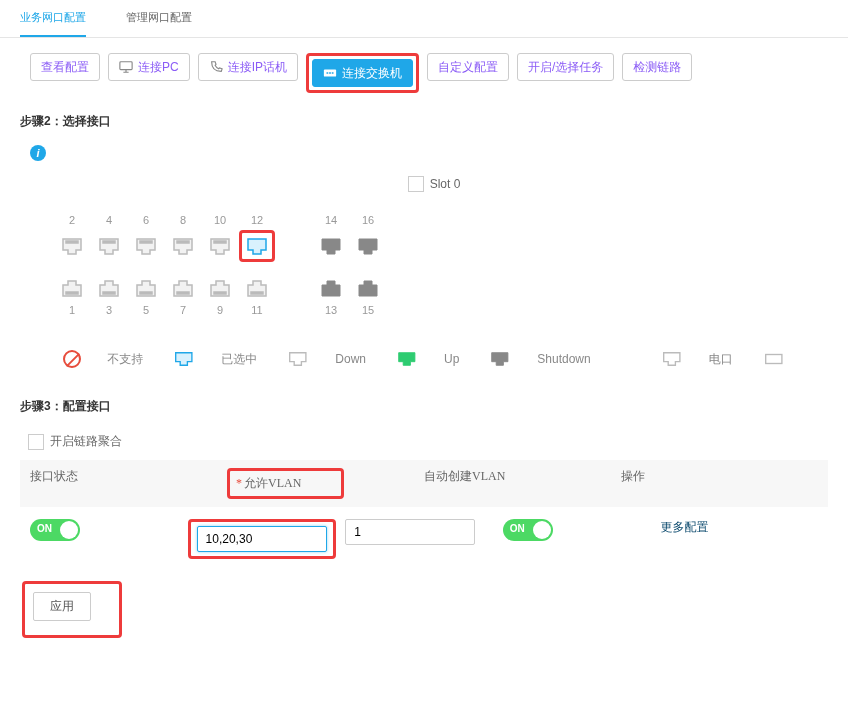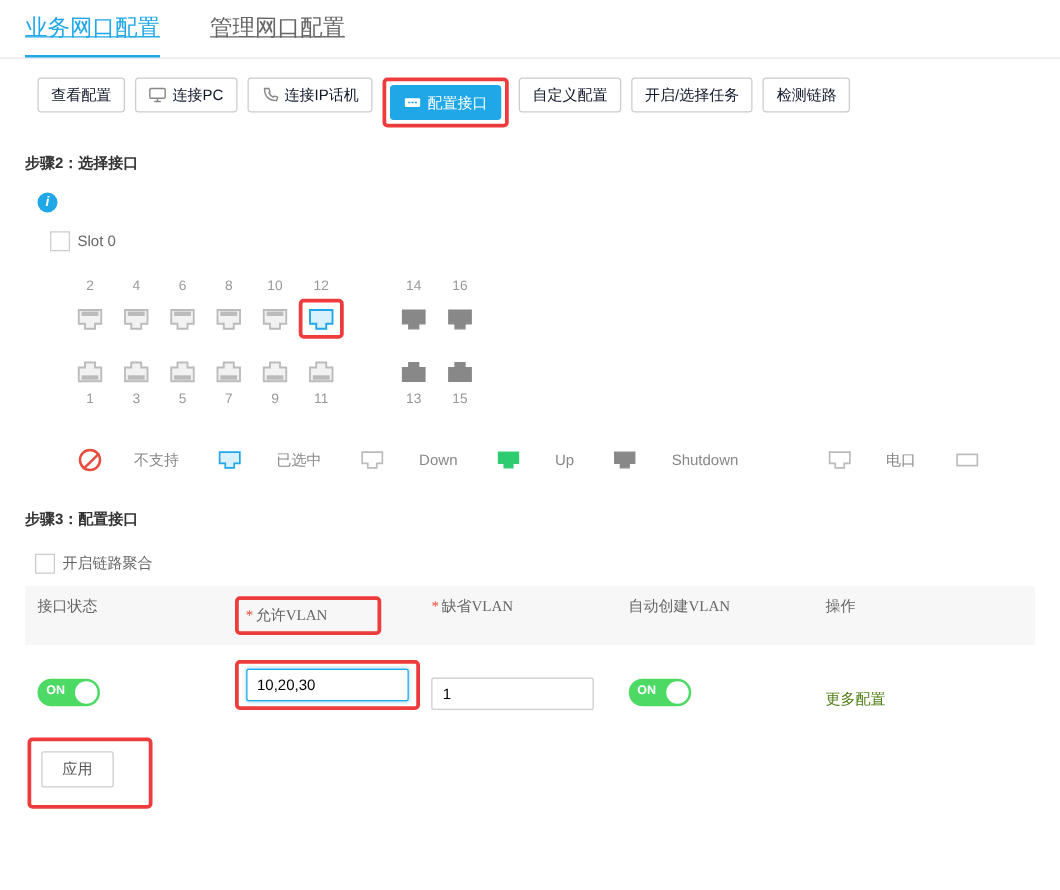--- a/index.html
+++ b/index.html
@@ -1,58 +1,58 @@
 <!DOCTYPE html>
 <html><head>
 <meta charset="utf-8">
 <style>
 * { box-sizing: border-box; margin: 0; padding: 0; }
 body { font-family: "Microsoft YaHei", Arial, sans-serif; font-size: 12px; color: #666; background: #fff; width: 848px; }
 .tabs { display: flex; border-bottom: 1px solid #e5e5e5; padding: 0 20px; gap: 40px; }
-.tab { padding: 10px 0; cursor: pointer; font-size: 18px; color: #666; text-decoration: underline; }
+.tab { padding: 10px 0; cursor: pointer; font-size: 11px; color: #666; }
 .tab.active { color: #1fa7e8; border-bottom: 2px solid #1fa7e8; }
 .section { padding: 15px 20px 5px; }
 .step-title { font-size: 12px; font-weight: bold; color: #333; margin-bottom: 15px; }
 .task-buttons { display: flex; gap: 8px; flex-wrap: wrap; padding: 0 10px; }
-.task-btn { display: inline-flex; align-items: center; gap: 5px; padding: 5px 10px; border: 1px solid #ccc; border-radius: 3px; background: #fff; cursor: pointer; font-size: 12px; color: #0f172a; height: 28px; }
+.task-btn { display: inline-flex; align-items: center; gap: 5px; padding: 5px 10px; border: 1px solid #ccc; border-radius: 3px; background: #fff; cursor: pointer; font-size: 12px; color: #8b5cf6; height: 28px; }
 .task-btn.selected { background: #1fa7e8; color: #fff; border-color: #1fa7e8; }
 .task-btn .ico { display: inline-flex; width: 14px; height: 14px; }
 .red-box { border: 3px solid #ee3b3b; border-radius: 4px; padding: 3px; }
 .info-row { display: flex; align-items: center; gap: 8px; margin: 15px 0 15px 10px; color: #666; }
 .info-icon { width: 16px; height: 16px; border-radius: 50%; background: #1fa7e8; color: #fff; display: inline-flex; align-items: center; justify-content: center; font-size: 11px; font-weight: bold; font-style: italic; }
-.slot-row { display: flex; align-items: center; gap: 6px; margin: 0 0 10px 20px; color: #666; }
+.slot-row { display: flex; align-items: center; gap: 6px; margin: 0 0 10px 20px; color: #666; justify-content: center; }
 .checkbox { width: 16px; height: 16px; border: 1px solid #ccc; display: inline-block; background: #fff; }
 .port-panel { margin-left: 20px; padding: 10px 15px; display: inline-block; }
 .port-row { display: flex; gap: 3px; margin-bottom: 2px; align-items: center; }
 .port-col { display: flex; flex-direction: column; align-items: center; width: 34px; }
 .port-num { font-size: 11px; color: #999; height: 16px; line-height: 16px; }
 .port-icon { width: 26px; height: 22px; display: flex; align-items: center; justify-content: center; cursor: pointer; position: relative; }
 .port-svg-outline { stroke: #bbb; fill: #fff; stroke-width: 1.5; }
 .port-svg-down { stroke: #bbb; fill: #f2f2f2; stroke-width: 1.5; }
 .port-svg-shutdown { fill: #888; stroke: #888; }
 .port-svg-selected { stroke: #1fa7e8; fill: #d9f1fd; stroke-width: 1.5; }
 .port-gap { width: 34px; }
 .legend { display: flex; gap: 30px; align-items: center; justify-content: center; padding: 20px 0 10px; color: #888; flex-wrap: wrap; }
 .legend-item { display: flex; align-items: center; gap: 26px; }
 .legend-ico { width: 22px; height: 18px; display: inline-flex; }
 .no-support { width: 18px; height: 18px; border: 2px solid #e74c3c; border-radius: 50%; position: relative; }
 .no-support::after { content: ""; position: absolute; width: 2px; height: 18px; background: #e74c3c; top: -1px; left: 7px; transform: rotate(45deg); }
 .cfg-table { width: 100%; margin-top: 10px; }
 .cfg-head { display: flex; background: #f7f7f7; padding: 8px 10px; font-family: Liberation Serif, serif; }
 .cfg-cell { flex: 1; font-size: 12px; color: #666; }
-.cfg-body { display: flex; padding: 12px 10px; align-items: flex-end; }
+.cfg-body { display: flex; padding: 12px 10px; align-items: flex-start; }
 .req { color: #e74c3c; margin-right: 2px; }
 .toggle { width: 50px; height: 22px; border-radius: 11px; position: relative; display: inline-block; cursor: pointer; }
 .toggle.on { background: #4cd964; }
 .toggle .knob { width: 18px; height: 18px; background: #fff; border-radius: 50%; position: absolute; top: 2px; }
 .toggle.on .knob { right: 2px; }
 .toggle .lbl { color: #fff; font-size: 10px; position: absolute; top: 4px; left: 7px; font-weight: bold; }
 .text-input { width: 130px; height: 26px; border: 1px solid #ccc; border-radius: 2px; padding: 0 8px; font-size: 12px; }
 .text-input.focus { border-color: #1fa7e8; box-shadow: 0 0 3px rgba(31,167,232,0.5); }
-.link { color: #4d7c0f; cursor: pointer; }
+.link { color: #0c4a6e; cursor: pointer; }
 .apply-btn { padding: 5px 16px; border: 1px solid #ccc; background: #fff; border-radius: 2px; cursor: pointer; font-size: 12px; color: #555; }
 .lagg-row { display: flex; align-items: center; gap: 6px; margin: 18px 0 10px 8px; }
 .bottom-apply { margin: 10px 0 0 2px; }
 </style>
 </head>
 <body>
 
 <div class="tabs">
   <div class="tab active">业务网口配置</div>
   <div class="tab">管理网口配置</div>
@@ -79,21 +79,21 @@
       <span>连接IP话机</span>
     </button>
     <span class="red-box">
       <button class="task-btn selected">
         <span class="ico">
             <svg viewBox="0 0 16 16">
               <rect x="1" y="4" width="14" height="8" rx="1" fill="#fff"></rect>
               <path d="M4 8h2M7 8h2M10 8h2" stroke="#1fa7e8" stroke-width="1.5"></path>
             </svg>
           </span>
-        <span>配置接口</span>
+        <span>连接交换机</span>
       </button>
     </span>
     <button class="task-btn">自定义配置</button>
     <button class="task-btn">开启/选择任务</button>
     <button class="task-btn">检测链路</button>
   </div>
 </div>
 
 <div class="section">
   <div class="step-title">步骤2：选择接口</div>
@@ -389,21 +389,20 @@
   </div>
 
   <div class="cfg-table">
     <div class="cfg-head">
       <div class="cfg-cell">接口状态</div>
       <div class="cfg-cell">
         <span class="red-box" style="padding:4px 40px 4px 6px; display:inline-block;">
           <span class="req">*</span><span>允许VLAN</span>
         </span>
       </div>
-      <div class="cfg-cell"><span class="req">*</span><span>缺省VLAN</span></div>
       <div class="cfg-cell">自动创建VLAN</div>
       <div class="cfg-cell">操作</div>
     </div>
     <div class="cfg-body">
       <div class="cfg-cell">
         <span class="toggle on"><span class="lbl">ON</span><span class="knob"></span></span>
       </div>
       <div class="cfg-cell">
         <span class="red-box" style="padding:4px 6px; display:inline-block;">
           <input class="text-input focus" value="10,20,30" style="">

